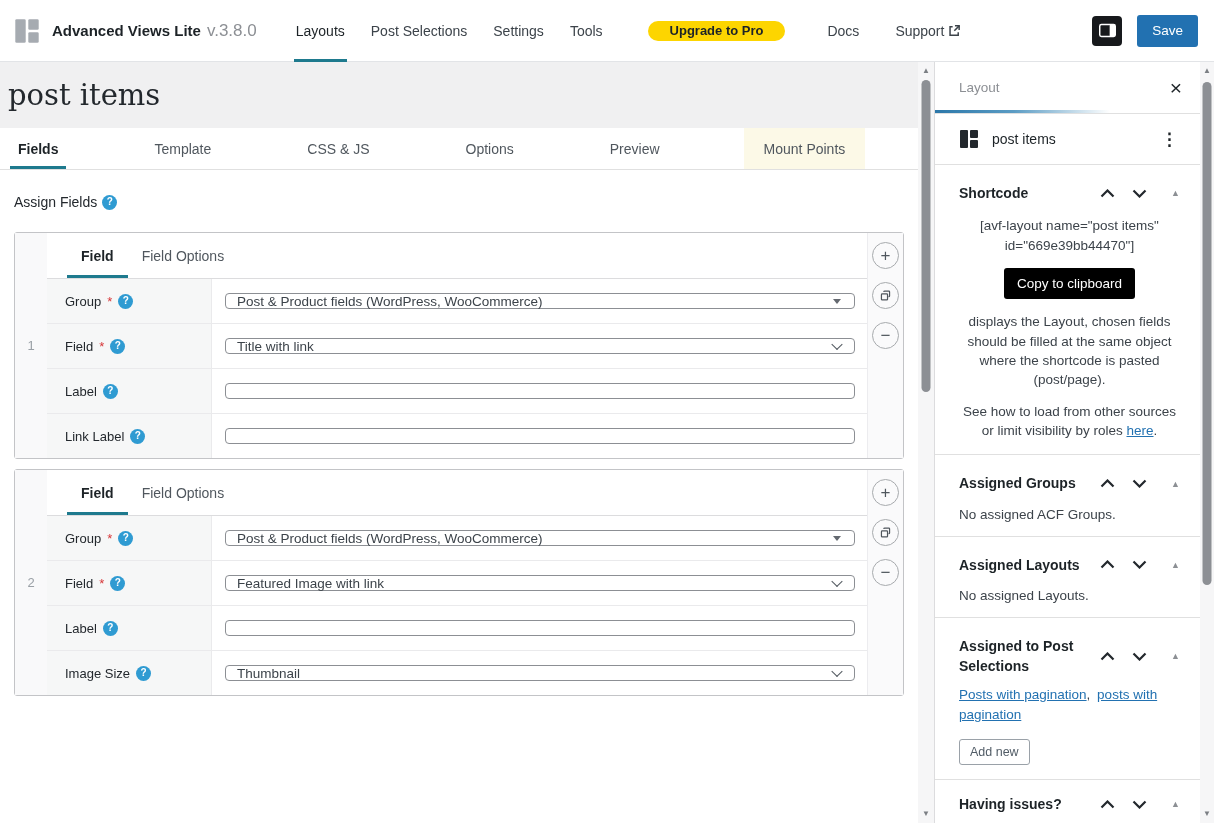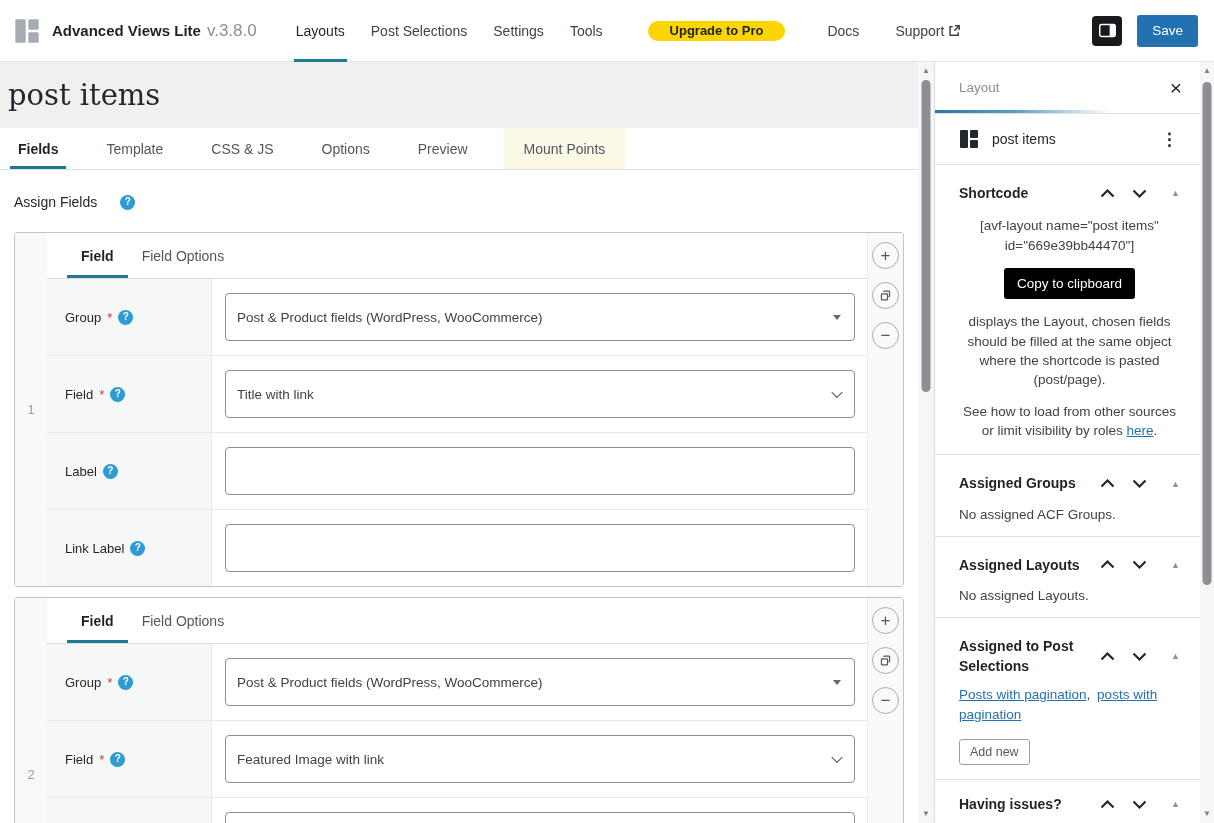--- a/index.html
+++ b/index.html
@@ -31,30 +31,30 @@
     padding:0 15px; font-size:13.5px; margin-left:15px; cursor:pointer; font-family:inherit; }
 
   
   .workspace { display:flex; height:761px; }
   .main-col { width:918px; display:flex; flex-direction:column; flex:none; }
 
   .title-area { background:#f0f0f1; height:66px; padding:15px 8px 0 8px; }
   .page-title { font-family:"DejaVu Serif", serif; font-weight:400; font-size:29px;
     color:#23282d; line-height:1.25; }
   .page-tabs { background:#fff; height:42px; display:flex; border-bottom:1px solid #e0e0e0;
-    padding-left:14px; }
+    padding-left:14px;gap:48px; }
   .page-tab { display:flex; align-items:center; padding:0 4px; margin-right:40px;
     font-size:14px; color:#50575e; position:relative; cursor:pointer; white-space:nowrap; }
   .page-tab.active { color:#1d2327; font-weight:700; }
   .page-tab.active::after { content:""; position:absolute; left:-4px; right:-4px; bottom:0;
     height:3px; background:#1e7a8e; }
   .page-tab.highlighted { background:#fcf9e7; padding:0 20px; margin-right:8px; margin-left:-8px; }
 
   .content { background:#fff; flex:1; padding:14px; overflow:hidden; }
-  .assign-row { display:flex; align-items:center; gap:23px; margin:8px 0 20px 0;
+  .assign-row { display:flex; align-items:center; gap:5px; margin:8px 0 20px 0;
     font-size:14px; color:#23282d; height:20px; }
 
   .help-icon { width:15px; height:15px; border-radius:50%; background:#2f9bd2; color:#fff;
     font-size:10px; font-weight:700; display:inline-flex; align-items:center;
     justify-content:center; flex:none; cursor:pointer; line-height:1; }
 
   
   .card { display:grid; grid-template-columns:32px 1fr 36px; border:1px solid #c3c4c7;
     border-radius:3px; margin-bottom:10px; background:#fff; }
   .card-num { background:#f9f9fa; display:flex; align-items:center; justify-content:center;
@@ -72,21 +72,21 @@
   .card-tab.active { color:#1d2327; font-weight:700; }
   .card-tab.active::after { content:""; position:absolute; left:0; right:0; bottom:0;
     height:3px; background:#1e7a8e; }
 
   .frow { display:grid; grid-template-columns:165px 1fr; }
   .frow + .frow { border-top:1px solid #eaeaec; }
   .frow-label { background:#f6f7f7; border-right:1px solid #eaeaec; padding:0 10px 0 18px;
     font-size:13px; color:#23282d; display:flex; align-items:center; gap:6px; }
   .req { color:#d63638; }
   .frow-field { padding:14px 12px 14px 13px; display:flex; align-items:center; }
-  .select, .tinput { width:100%; height:48px; border:1px solid #8c8f94; border-radius:4px;
+  .select, .tinput { width:100%; height:16px; border:1px solid #8c8f94; border-radius:4px;
     background:#fff; font-size:13.5px; color:#3c434a; position:relative; }
   .select { display:flex; align-items:center; padding:0 30px 0 11px; cursor:pointer; }
   .select .val { overflow:hidden; white-space:nowrap; text-overflow:ellipsis; }
   .arrow-tri { position:absolute; right:13px; top:50%; margin-top:-2px; width:0; height:0;
     border-left:4.5px solid transparent; border-right:4.5px solid transparent;
     border-top:5.5px solid #646970; }
   .arrow-chev { position:absolute; right:13px; top:50%; width:8px; height:8px;
     border-right:1.7px solid #50575e; border-bottom:1.7px solid #50575e;
     transform:translateY(-70%) rotate(45deg); }
   .tinput { padding:0 11px; font-family:inherit; }

